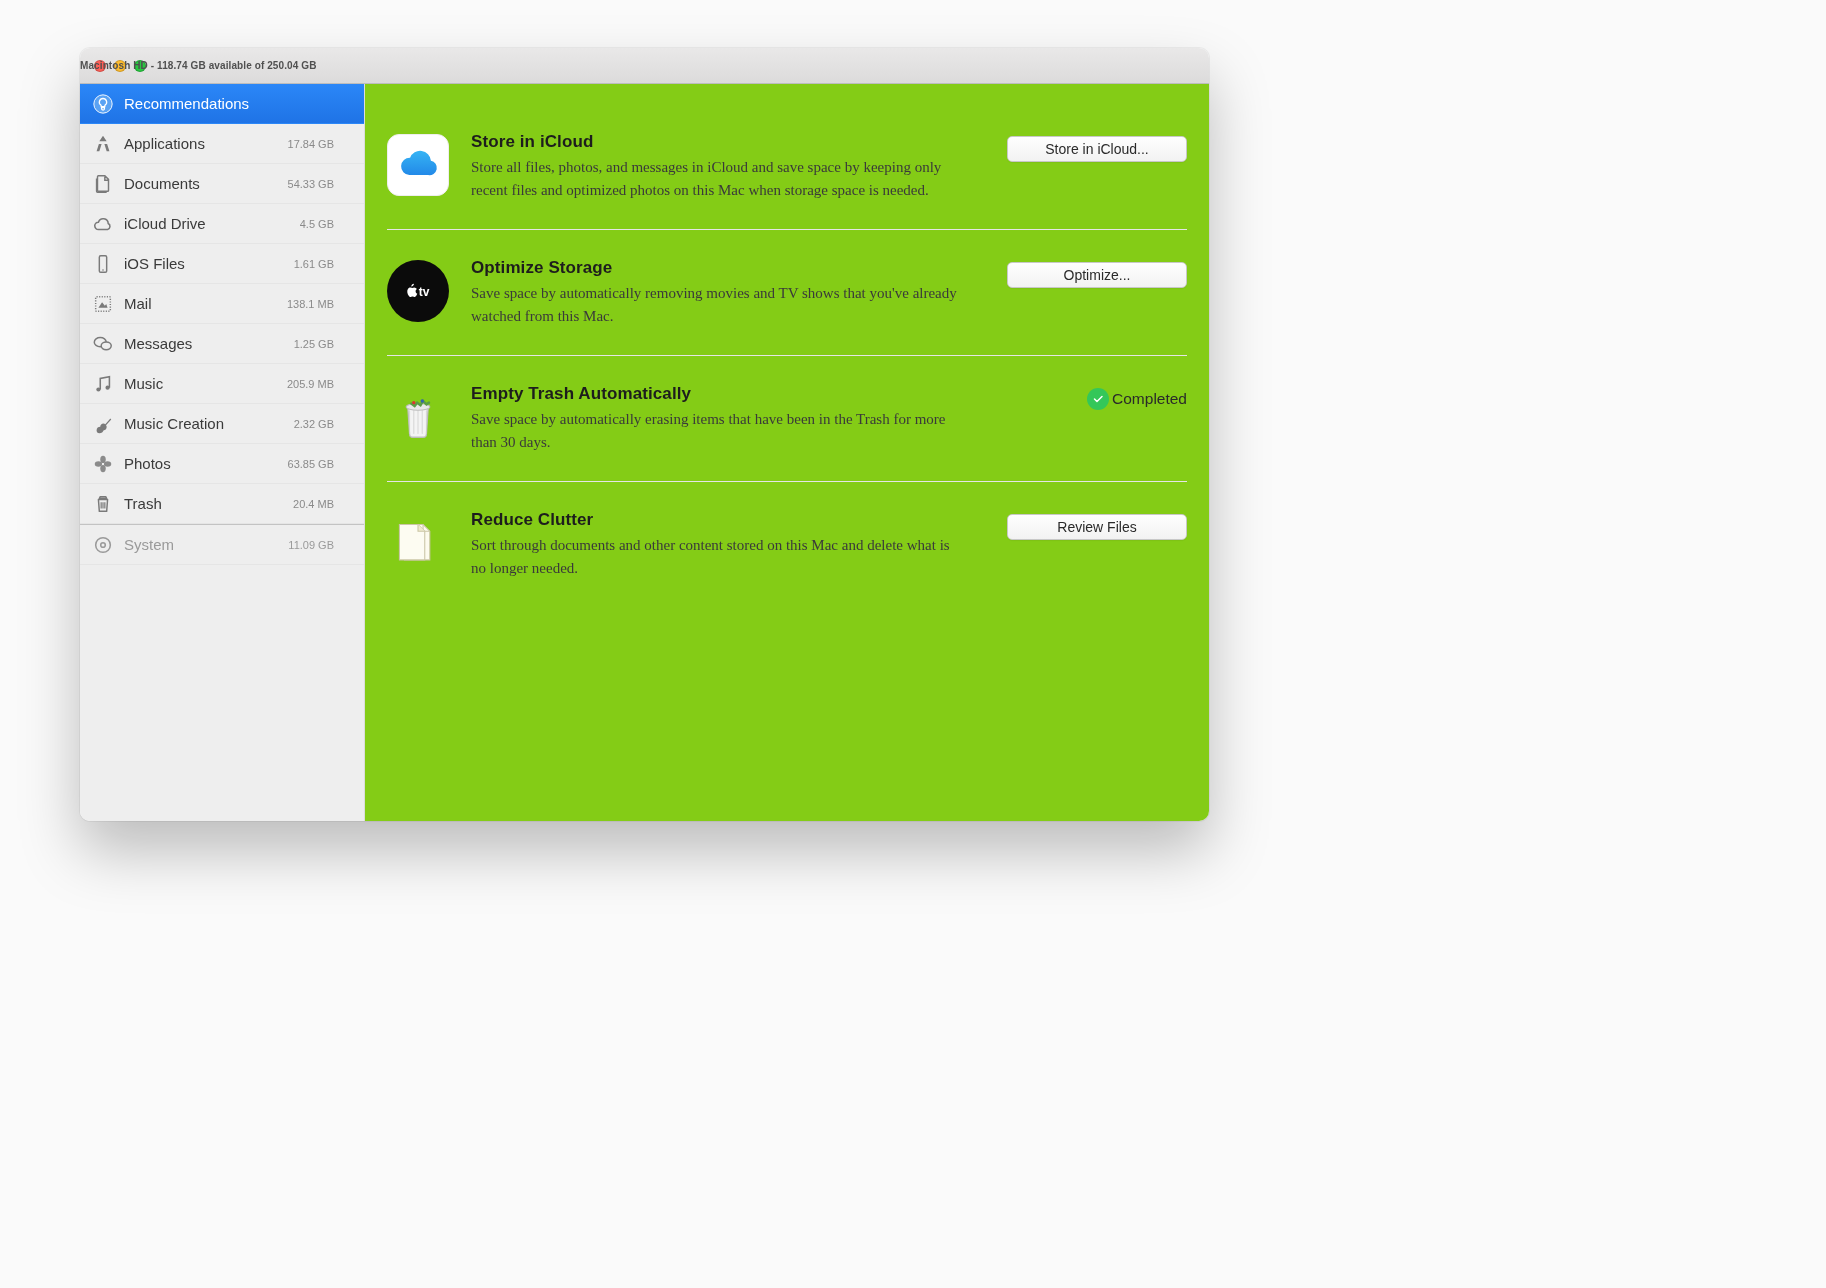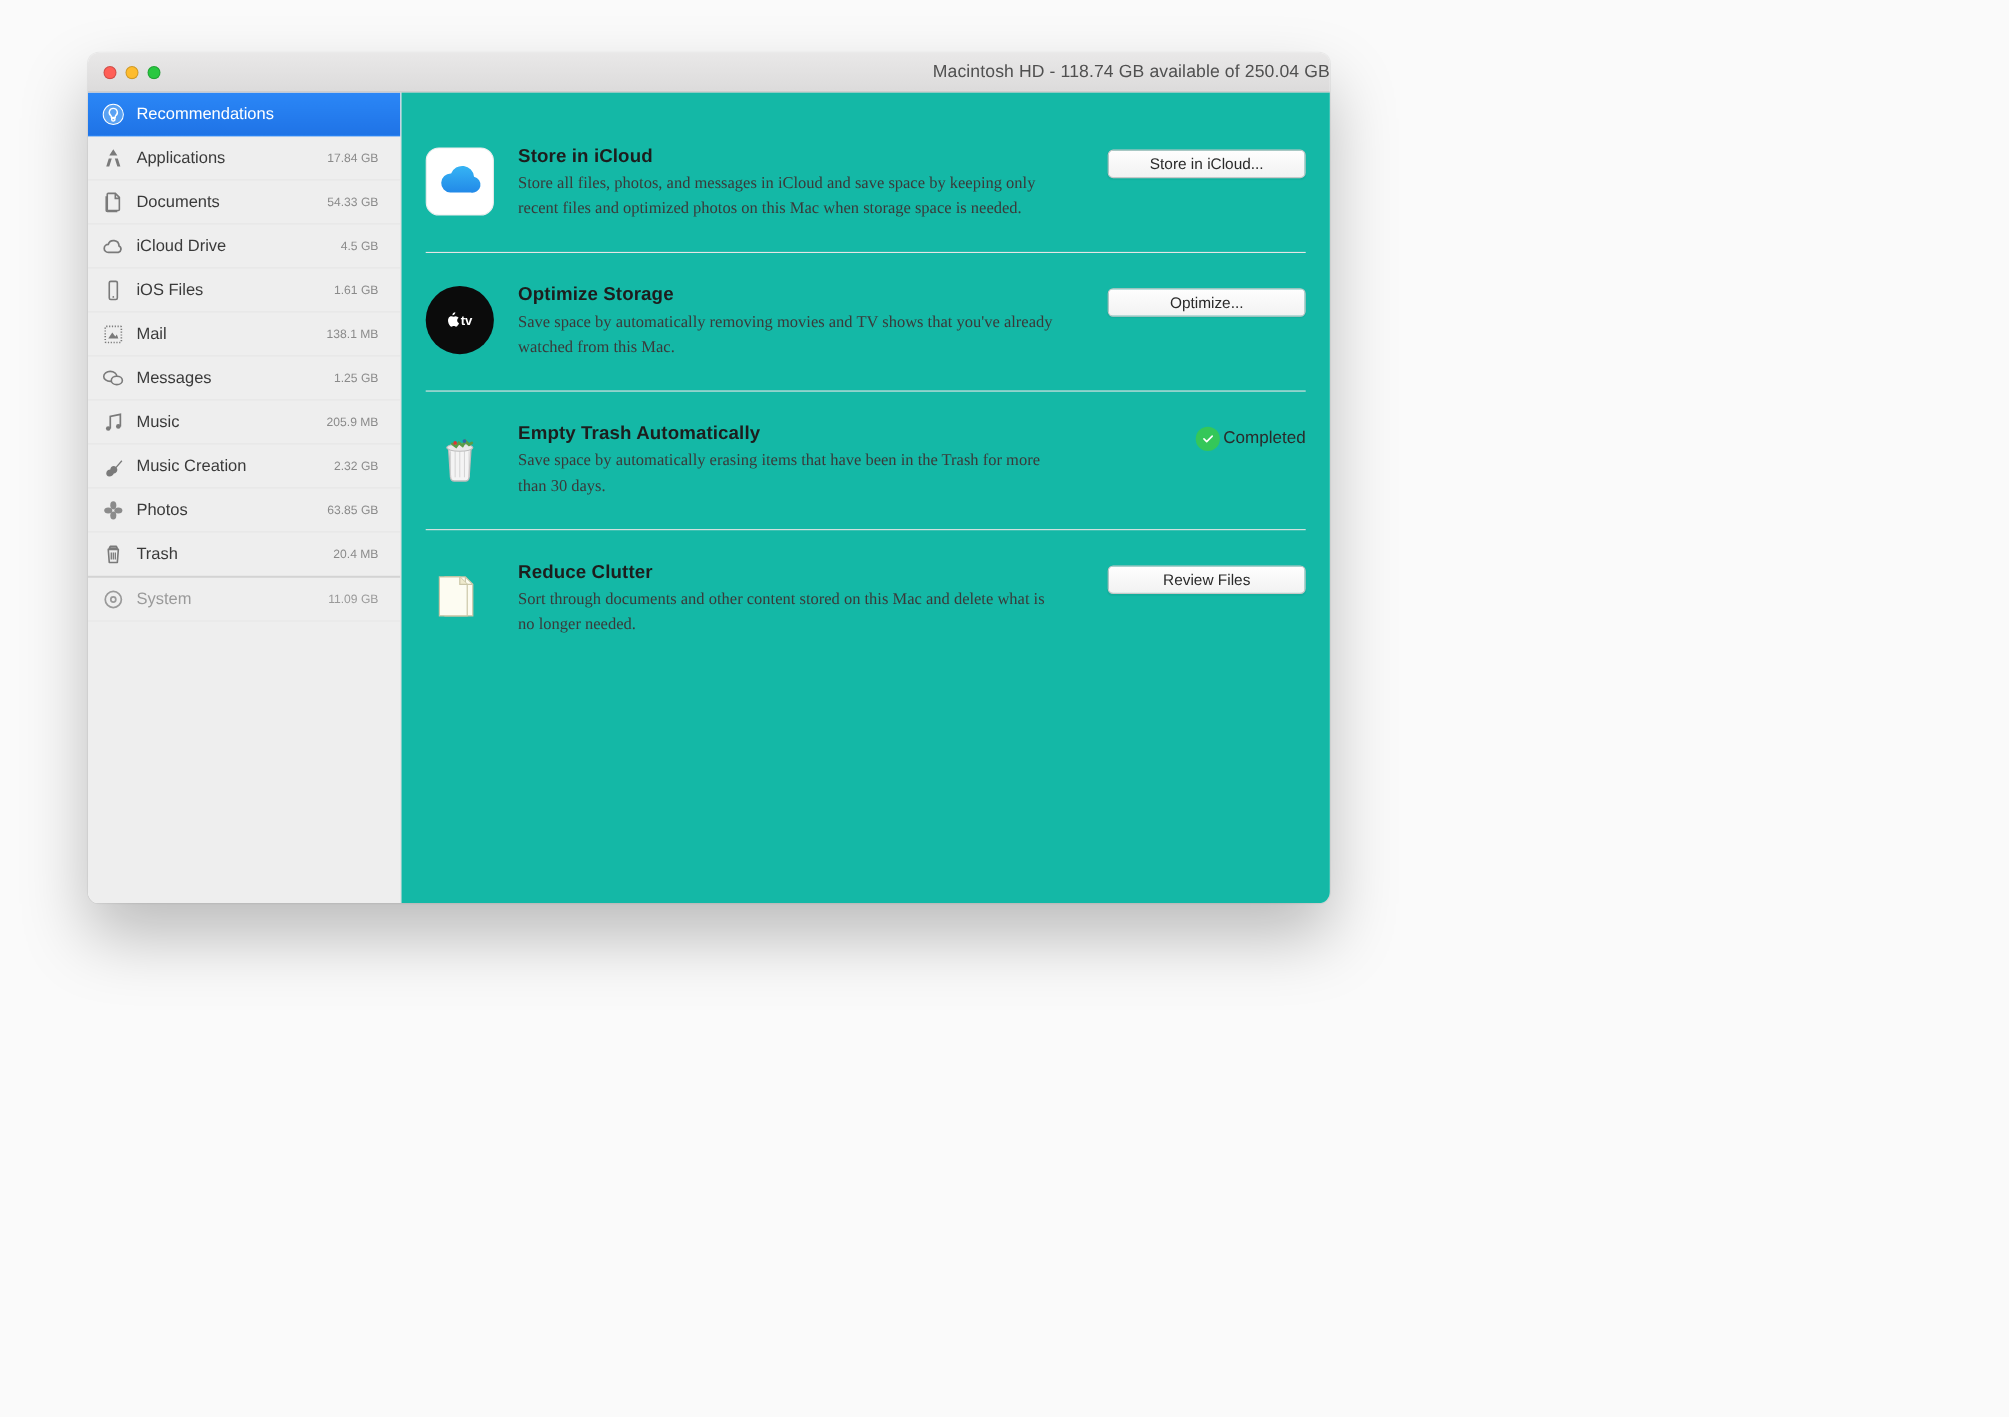--- a/index.html
+++ b/index.html
@@ -20,55 +20,55 @@
   .titlebar {
     height:36px; flex:0 0 36px;
     background: linear-gradient(#e9e8e8,#dcdbdb);
     border-bottom:1px solid #bdbdbd;
     display:flex; align-items:center; position:relative;
   }
   .traffic { display:flex; gap:8px; padding-left:14px; }
   .dot { width:12px; height:12px; border-radius:50%; border:0.5px solid rgba(0,0,0,0.18); }
   .dot.red{background:#ff5f57;} .dot.yellow{background:#febc2e;} .dot.green{background:#28c840;}
   .title-text {
-    position:absolute; left:0; right:0; text-align:right;
-    font-size:16px; color:#505050; font-weight:400; letter-spacing:0.1px;
+    position:absolute; left:0; right:0; text-align:left;
+    font-size:10px; color:#505050; font-weight:700; letter-spacing:0.1px;
     pointer-events:none;
   }
   .body { flex:1; display:flex; min-height:0; }
   .sidebar {
     width:285px; flex:0 0 285px; background:#eeeeee;
     border-right:1px solid #dcdcdc;
     display:flex; flex-direction:column;
     overflow:hidden;
   }
   .side-row {
     height:40px; display:flex; align-items:center;
-    padding:0 20px 0 12px; gap:10px;
+    padding:0 30px 0 12px; gap:10px;
     font-size:15px; color:#3a3a3a;
     border-bottom:1px solid rgba(0,0,0,0.035);
     cursor:default;
     font-weight:400;
   }
   .side-row .name { flex:1; white-space:nowrap; overflow:hidden; text-overflow:ellipsis; }
   .side-row .size { color:#8a8a8a; font-size:11px; text-align:right; min-width:70px; }
   .side-row.selected {
     background: linear-gradient(#2b87f7,#1f73e6);
     color:#fff; font-weight:500; border-bottom-color:transparent;
   }
   .side-row.selected .size{ color:#e7f1ff; }
   .side-divider { height:1px; background:#c3c3c3; margin:0 0; }
   .side-row.dim .name, .side-row.dim .size, .side-row.dim .side-icon { color:#9a9a9a; fill:#9a9a9a; }
   .side-icon { width:22px; height:22px; flex:0 0 22px; display:flex; align-items:center; justify-content:center; }
   .side-icon svg { width:22px; height:22px; fill:#7a7a7a; }
   .side-row.selected .side-icon svg { fill:#ffffff; }
   .side-row.selected .bulb-circle { fill:#5aa2f3; stroke:#fff; }
   .side-row.selected .bulb-glyph { stroke:#fff; }
 
-  .main { flex:1; background:#14b8a6; padding: 20px 22px 20px 22px; overflow:auto; }
+  .main { flex:1; background:#84cc16; padding: 20px 22px 20px 22px; overflow:auto; }
   .rec {
     display:flex; gap:22px; padding:28px 0;
     border-bottom:1px solid #e5e5e5;
   }
   .rec:last-child { border-bottom:none; }
   .rec .thumb {
     width:62px; height:62px; flex:0 0 62px;
     border-radius:12px; display:flex; align-items:center; justify-content:center;
     margin-top:2px;
   }

